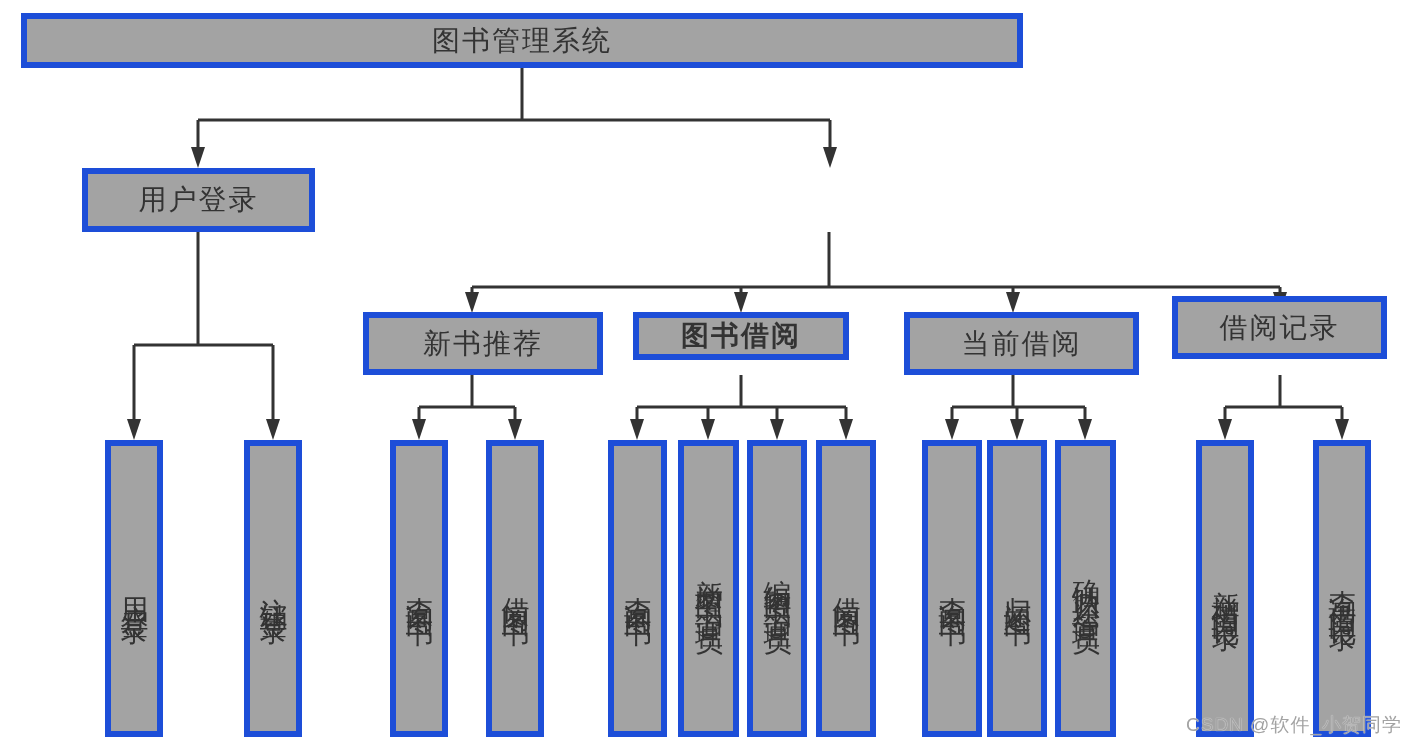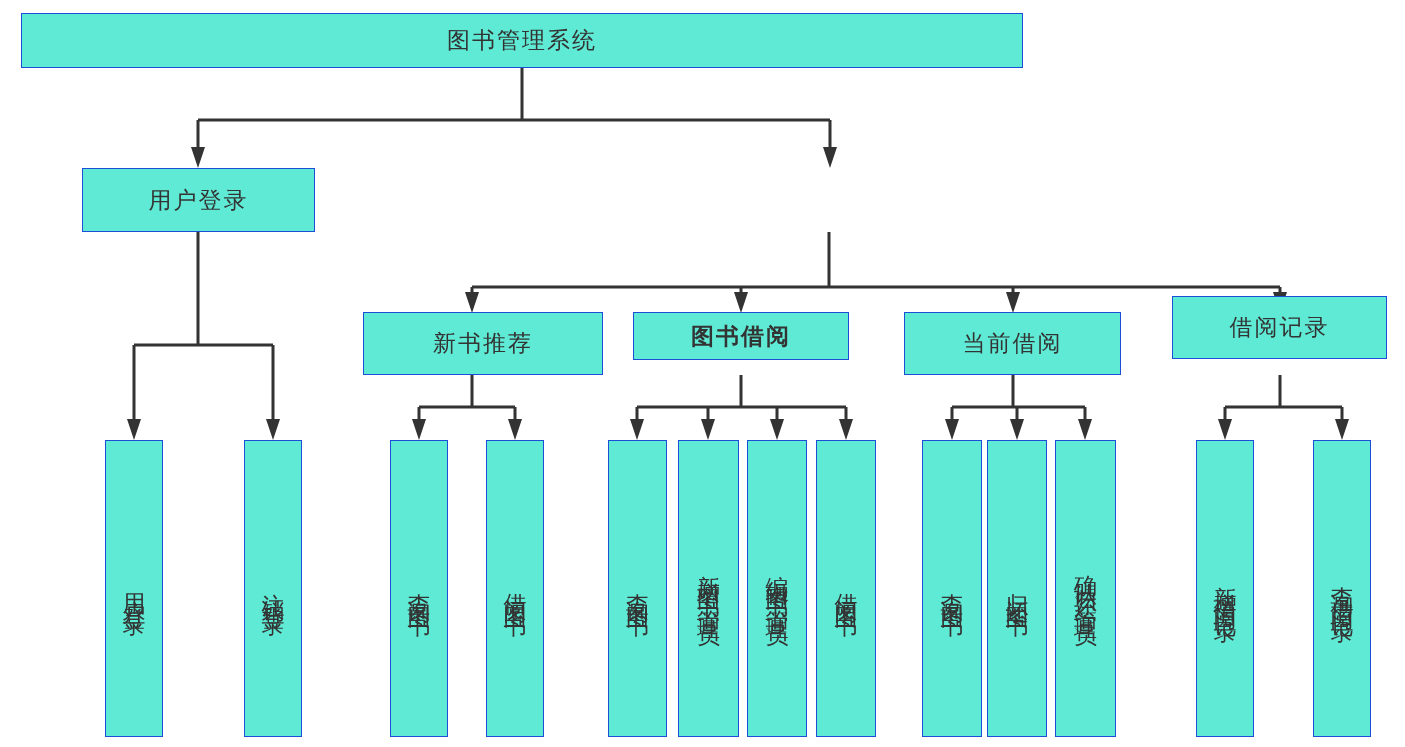--- a/index.html
+++ b/index.html
@@ -2,37 +2,37 @@
 <html><head>
 <meta charset="utf-8">
 <style>
   html,body{margin:0;padding:0;background:#ffffff;}
   .stage{
     position:relative;width:1405px;height:747px;background:#ffffff;
     font-family:"Liberation Sans",sans-serif;color:#333333;overflow:hidden;
   }
   .wires{position:absolute;left:0;top:0;width:1405px;height:747px;}
   .box{
-    position:absolute;box-sizing:border-box;border:1px solid #1d4ed8;background:#5eead4;
+    position:absolute;box-sizing:border-box;border:6px solid #1d4ed8;background:#a3a3a3;
     display:flex;align-items:center;justify-content:center;
-    font-size:23px;color:#333333;
+    font-size:28px;color:#333333;
   }
   .h{letter-spacing:2px;white-space:nowrap;}
   .v{
     writing-mode:vertical-lr;text-orientation:mixed;
     letter-spacing:7px;line-height:1;
   }
   .root{left:21px;top:13px;width:1002px;height:55px;}
   
   .n-login{left:82px;top:168px;width:233px;height:64px;}
   .n-mgmt{left:712px;top:168px;width:235px;height:64px;}
   
   .n-newbook{left:363px;top:312px;width:240px;height:63px;}
   .n-borrow{left:633px;top:312px;width:216px;height:48px;font-weight:bold;}
-  .n-current{left:904px;top:312px;width:217px;height:63px;}
+  .n-current{left:904px;top:312px;width:235px;height:63px;}
   .n-records{left:1172px;top:296px;width:215px;height:63px;}
   
   .leaf{top:440px;height:297px;}
   .l1{left:105px;width:58px;}
   .l2{left:244px;width:58px;}
   .l3{left:390px;width:58px;}
   .l4{left:486px;width:58px;}
   .l5{left:608px;width:59px;}
   .l6{left:678px;width:61px;}
   .l7{left:747px;width:60px;}
@@ -112,14 +112,15 @@
   <div class="box v leaf l7">编辑图书（管理员）</div>
   <div class="box v leaf l8">借阅图书</div>
 
   <div class="box v leaf l9">查询图书</div>
   <div class="box v leaf l10">归还图书</div>
   <div class="box v leaf l11">确认归还（管理员）</div>
 
   <div class="box v leaf l12">新增借阅记录</div>
   <div class="box v leaf l13">查询借阅记录</div>
 
+  <div class="watermark">CSDN @软件_小贺同学</div>
 
 </div>
 
 </body></html>

